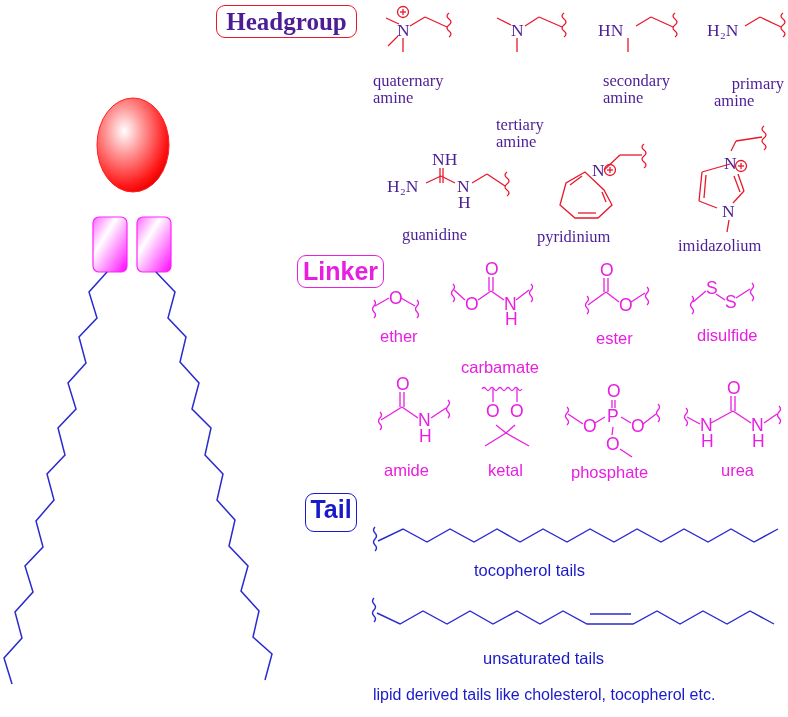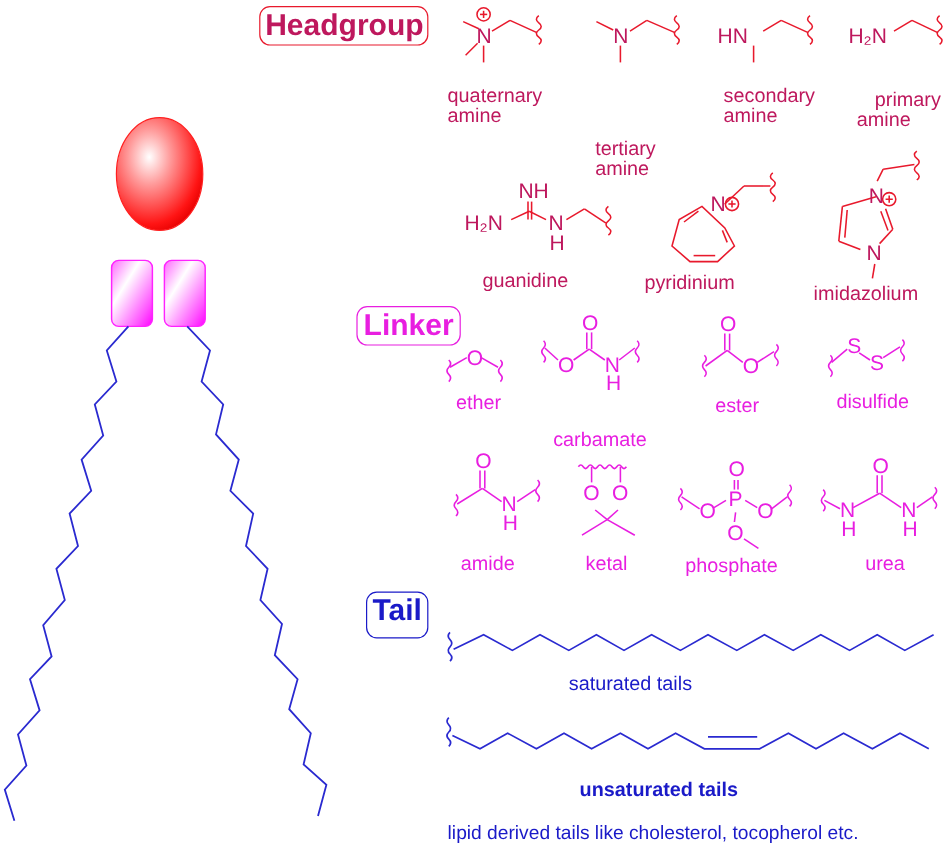--- a/index.html
+++ b/index.html
@@ -1,19 +1,19 @@
 <!DOCTYPE html>
 <html><head>
 <meta charset="utf-8">
 <style>
   html, body { margin:0; padding:0; background:#ffffff; }
   body { width:788px; height:717px; position:relative; overflow:hidden; font-family:"Liberation Sans", sans-serif; }
   svg { position:absolute; left:0; top:0; }
   .lbl { position:absolute; font-family:"Liberation Sans", sans-serif; white-space:nowrap; line-height:1.05; }
-  .red { color:#be185d; }
+  .red { color:#4c1d95;font-family:Liberation Serif, serif; }
   .mag { color:#e81ee0; }
   .blue { color:#1a1ac8; }
   .sec-box { position:absolute; border:1.3px solid; border-radius:9px; font-weight:bold; font-size:25px; padding:0 4px; line-height:31px; box-sizing:border-box; text-align:center; }
   .name { font-size:16.5px; text-align:center; }
   .atom { position:absolute; font-size:17.5px; line-height:1; }
 </style>
 </head>
 <body>
 
 <svg width="788" height="717" viewBox="0 0 788 717">
@@ -277,15 +277,15 @@
 
 <div class="lbl mag name" style="left:380px; top:328px;">ether</div>
 <div class="lbl mag name" style="left:461px; top:327px;margin-top:32px;">carbamate</div>
 <div class="lbl mag name" style="left:596px; top:330px;">ester</div>
 <div class="lbl mag name" style="left:697px; top:327px;">disulfide</div>
 <div class="lbl mag name" style="left:384px; top:462px;">amide</div>
 <div class="lbl mag name" style="left:488px; top:462px;">ketal</div>
 <div class="lbl mag name" style="left:571px; top:464px;">phosphate</div>
 <div class="lbl mag name" style="left:721px; top:462px;">urea</div>
 
-<div class="lbl blue name" style="left:474px; top:562px;">saturated tails</div>
-<div class="lbl blue name" style="left:483px; top:650px;font-weight:bold;">unsaturated tails</div>
+<div class="lbl blue name" style="left:474px; top:562px;">tocopherol tails</div>
+<div class="lbl blue name" style="left:483px; top:650px;">unsaturated tails</div>
 <div class="lbl blue name" style="left:373px; top:687px; font-size:16px;">lipid derived tails like cholesterol, tocopherol etc.</div>
 
 </body></html>

